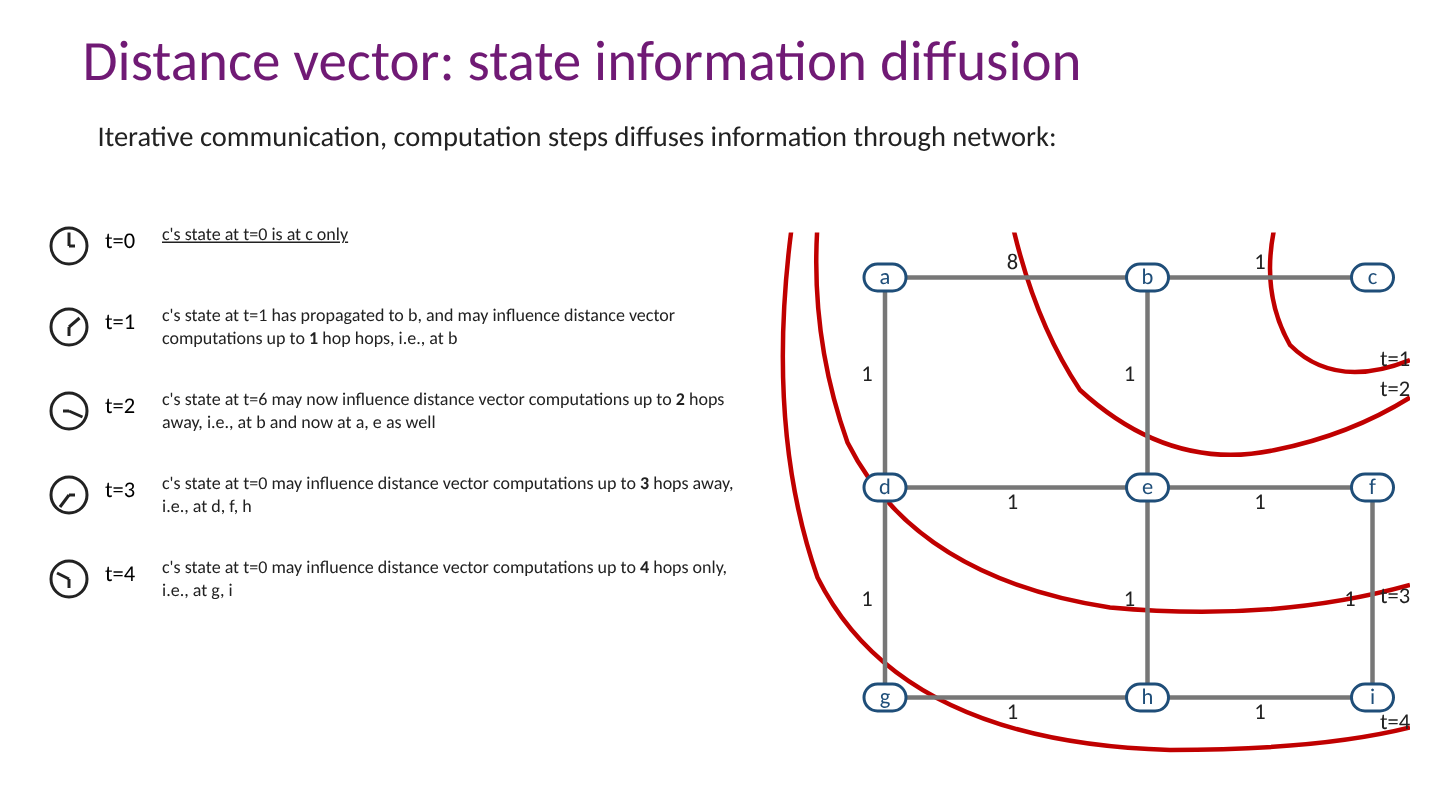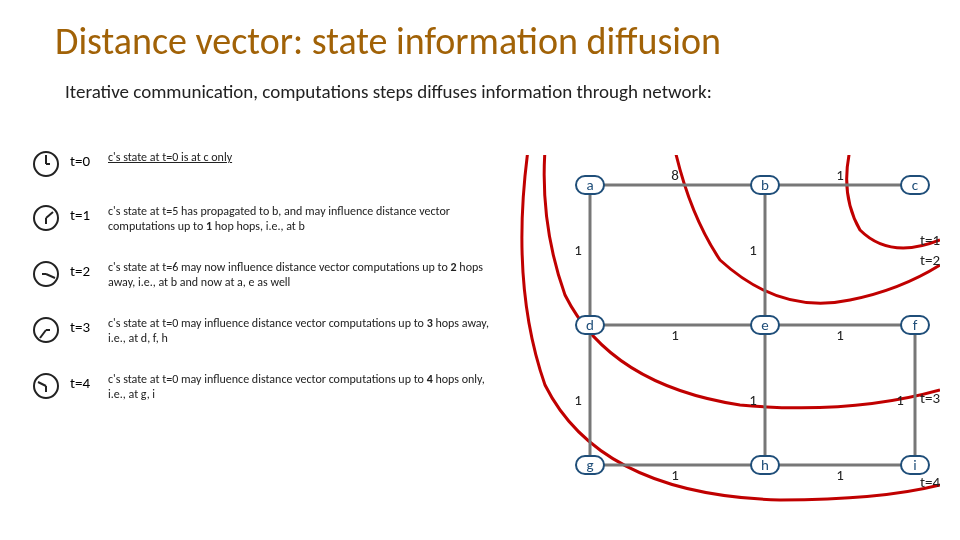--- a/index.html
+++ b/index.html
@@ -6,21 +6,21 @@
   body {
     width: 960px;
     height: 540px;
     font-family: Calibri, Arial, sans-serif;
     background: #fff;
     position: relative;
     overflow: hidden;
   }
   .title {
     font-size: 38px;
-    color: #a16207;
+    color: #701a75;
     font-weight: 400;
     padding: 18px 0 0 55px;
   }
   .subtitle {
     font-size: 19px;
     color: #222;
     padding: 16px 0 0 65px;
   }
   .steps {
     position: absolute;
@@ -88,21 +88,21 @@
     position: absolute;
     font-size: 15px;
     color: #222;
     z-index: 11;
   }
 </style>
 </head>
 <body>
 
 <div class="title">Distance vector: state information diffusion</div>
-<div class="subtitle">Iterative communication, computations steps diffuses information through network:</div>
+<div class="subtitle">Iterative communication, computation steps diffuses information through network:</div>
 
 <div class="steps">
 
   <div class="step">
     <svg class="clock" viewBox="0 0 28 28">
       <circle cx="14" cy="14" r="12" fill="none" stroke="#222" stroke-width="2"></circle>
       <line x1="14" y1="14" x2="14" y2="5" stroke="#222" stroke-width="2"></line>
       <line x1="14" y1="14" x2="18" y2="14" stroke="#222" stroke-width="2"></line>
     </svg>
     <div class="tlabel">t=0</div>
@@ -112,21 +112,21 @@
   </div>
 
   <div class="step">
     <svg class="clock" viewBox="0 0 28 28">
       <circle cx="14" cy="14" r="12" fill="none" stroke="#222" stroke-width="2"></circle>
       <line x1="14" y1="14" x2="21" y2="8" stroke="#222" stroke-width="2"></line>
       <line x1="14" y1="14" x2="14" y2="20" stroke="#222" stroke-width="2"></line>
     </svg>
     <div class="tlabel">t=1</div>
     <div class="desc">
-      <span>c's state at t=5 has propagated to b, and may influence distance vector computations up to </span><span class="bold">1</span><span> hop hops, i.e., at b</span>
+      <span>c's state at t=1 has propagated to b, and may influence distance vector computations up to </span><span class="bold">1</span><span> hop hops, i.e., at b</span>
     </div>
   </div>
 
   <div class="step">
     <svg class="clock" viewBox="0 0 28 28">
       <circle cx="14" cy="14" r="12" fill="none" stroke="#222" stroke-width="2"></circle>
       <line x1="14" y1="14" x2="23" y2="18" stroke="#222" stroke-width="2"></line>
       <line x1="14" y1="14" x2="10" y2="14" stroke="#222" stroke-width="2"></line>
     </svg>
     <div class="tlabel">t=2</div>

